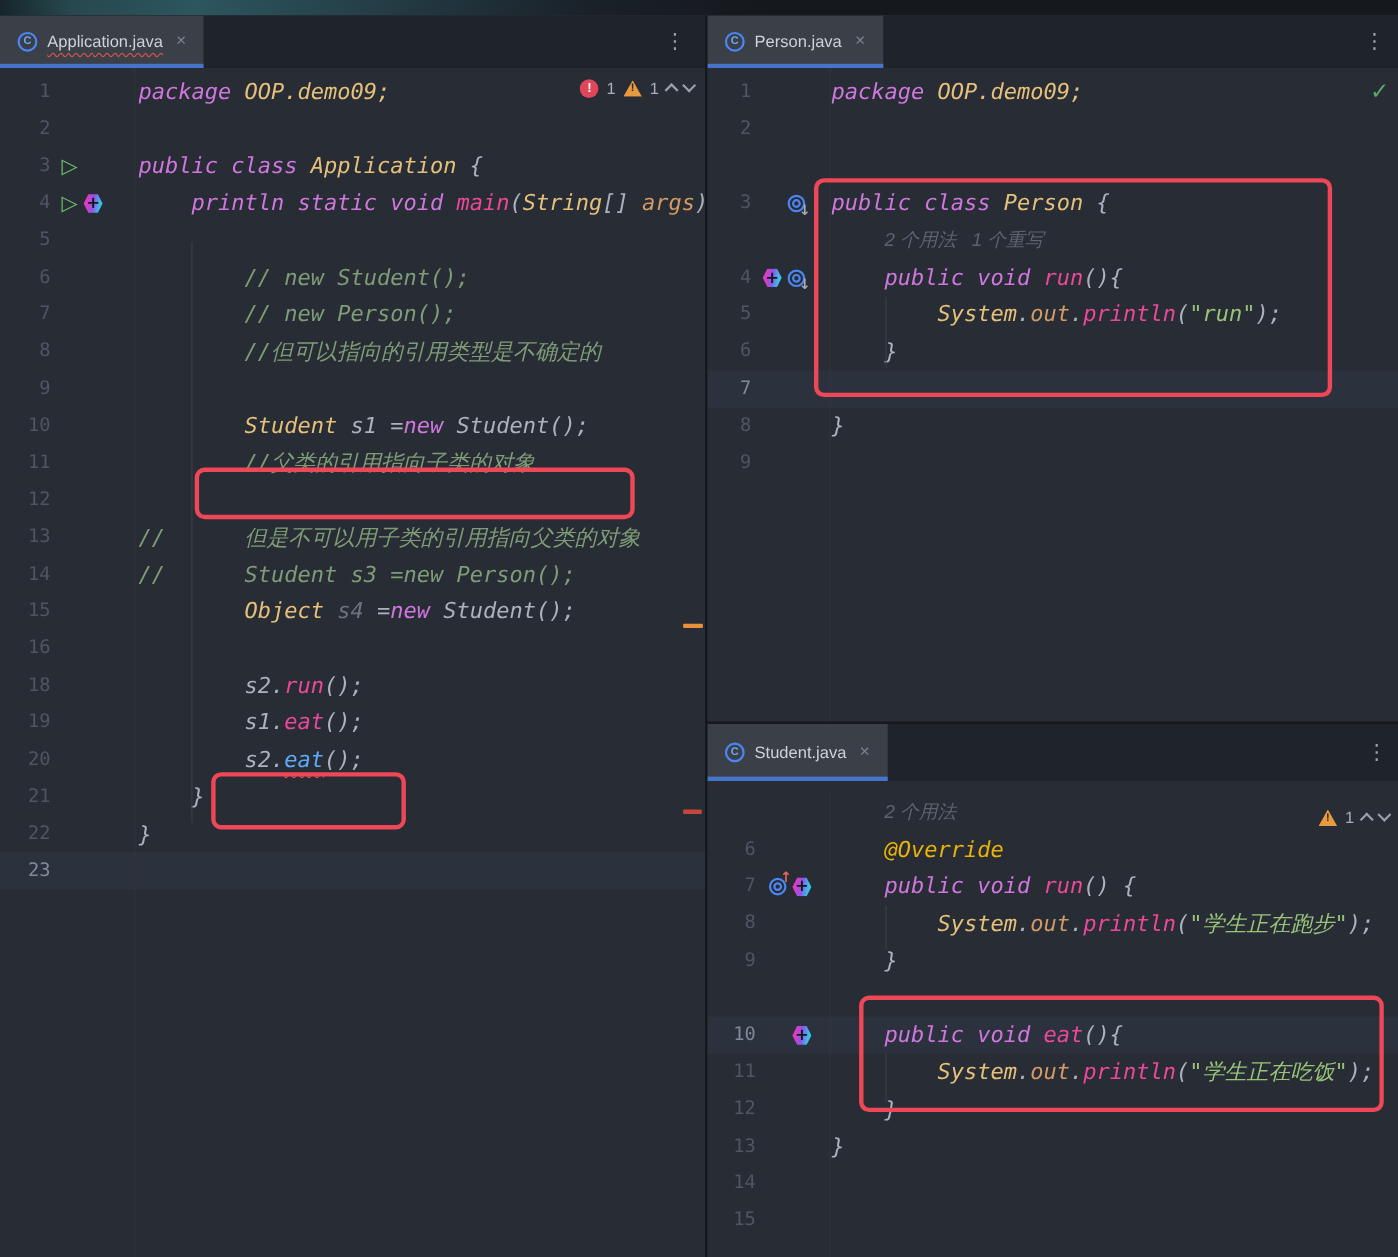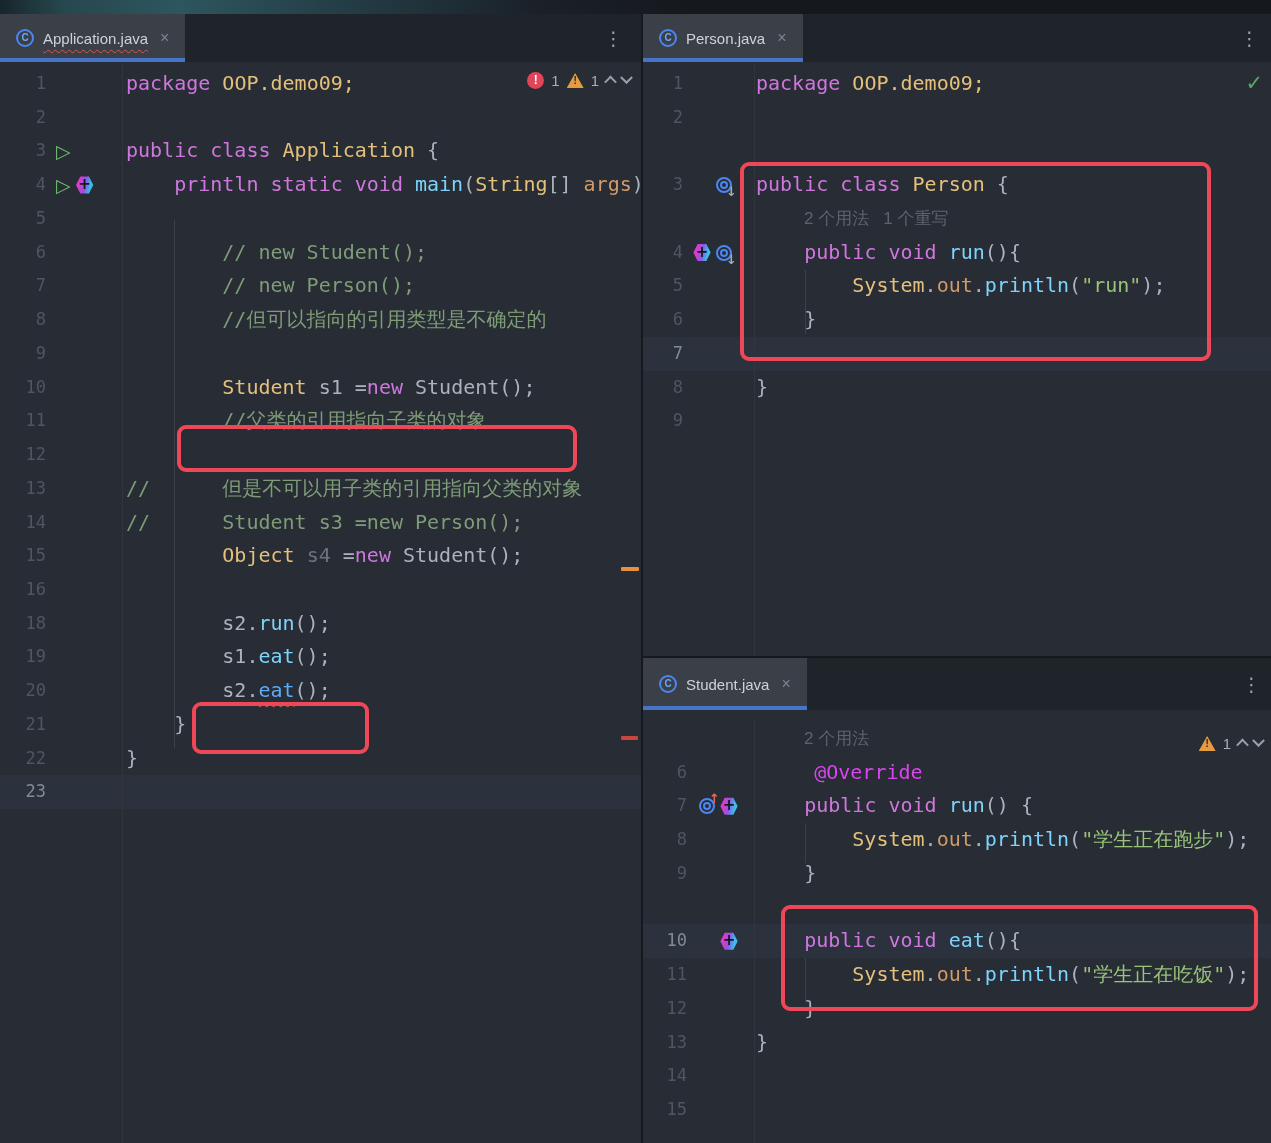--- a/index.html
+++ b/index.html
@@ -40,26 +40,26 @@
   .pane-student .lines{ padding-top:4px; }
   .line{ display:flex; height:33.74px; line-height:33.74px; font-size:20px; white-space:pre; position:relative; }
   .line.current{ background:#2C323D; }
   .num{ flex:none; text-align:right; color:#4E5664; font-size:17px; }
   .pane-app .num{ width:46px; } .pane-person .num{ width:40px; } .pane-student .num{ width:44px; }
   .line.current .num{ color:#828A98; }
   .icons{ flex:none; display:flex; align-items:center; gap:5px; }
   .pane-app .icons{ width:80px; padding-left:10px; justify-content:flex-start; }
   .pane-person .icons{ width:73px; padding-right:24px; justify-content:flex-end; }
   .pane-student .icons{ width:69px; padding-right:18px; justify-content:flex-end; }
-  .code{ flex:1; color:#ABB2BF; white-space:pre; overflow:hidden; }
+  .code{ flex:1; color:#ABB2BF; white-space:pre; overflow:hidden;font-style:italic; }
   .line.hint .code{ color:#5B6372; font-family:"Liberation Sans",sans-serif; font-size:17px; }
 
   
-  .kw{ color:#CF77DF; } .cls{ color:#E5C07B; } .fn{ color:#7dd3fc; } .str{ color:#98C379; }
-  .cmt{ color:#7E9C78; } .fld{ color:#D19A66; } .gray{ color:#6C7380; } .ann{ color:#d946ef;margin-left:10px; }
+  .kw{ color:#CF77DF; } .cls{ color:#E5C07B; } .fn{ color:#ec4899; } .str{ color:#98C379; }
+  .cmt{ color:#7E9C78; } .fld{ color:#D19A66; } .gray{ color:#6C7380; } .ann{ color:#eab308; }
   .err{ color:#5FAAF5; text-decoration:underline wavy #E4534B; text-decoration-thickness:1px; text-underline-offset:6px; }
 
   
   .runico{ color:#6CBE6C; font-size:19px; font-family:"DejaVu Sans",sans-serif; line-height:18px; }
   .hexico{ position:relative; width:18px; height:18px; flex:none;
            clip-path:polygon(26% 3%,74% 3%,98% 50%,74% 97%,26% 97%,2% 50%);
            background:linear-gradient(100deg,#D93CC7 25%,#8A58E8 50%,#3BBFE8 78%); }
   .hexico::after{ content:"+"; position:absolute; left:50%; top:50%; transform:translate(-50%,-52%);
                   color:#14171C; font:bold 15px/15px "DejaVu Sans",sans-serif; }
   .ring{ position:relative; width:16px; height:16px; border:2px solid #4B86F2; border-radius:50%; flex:none; }

